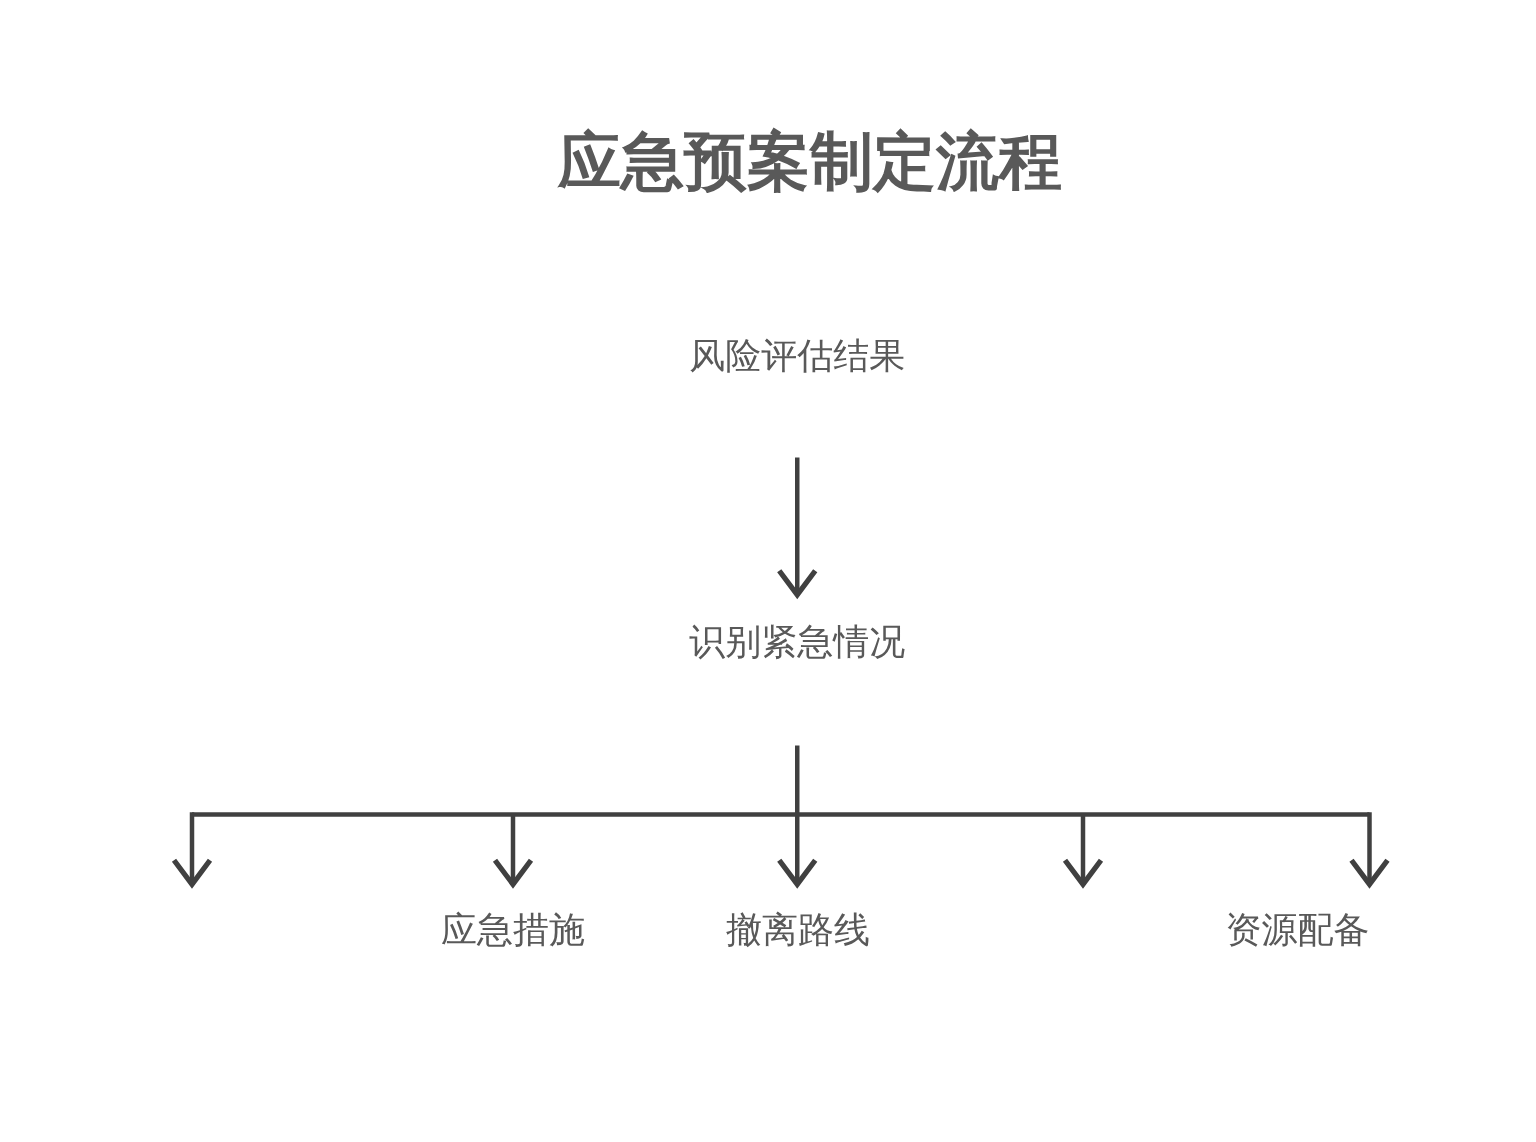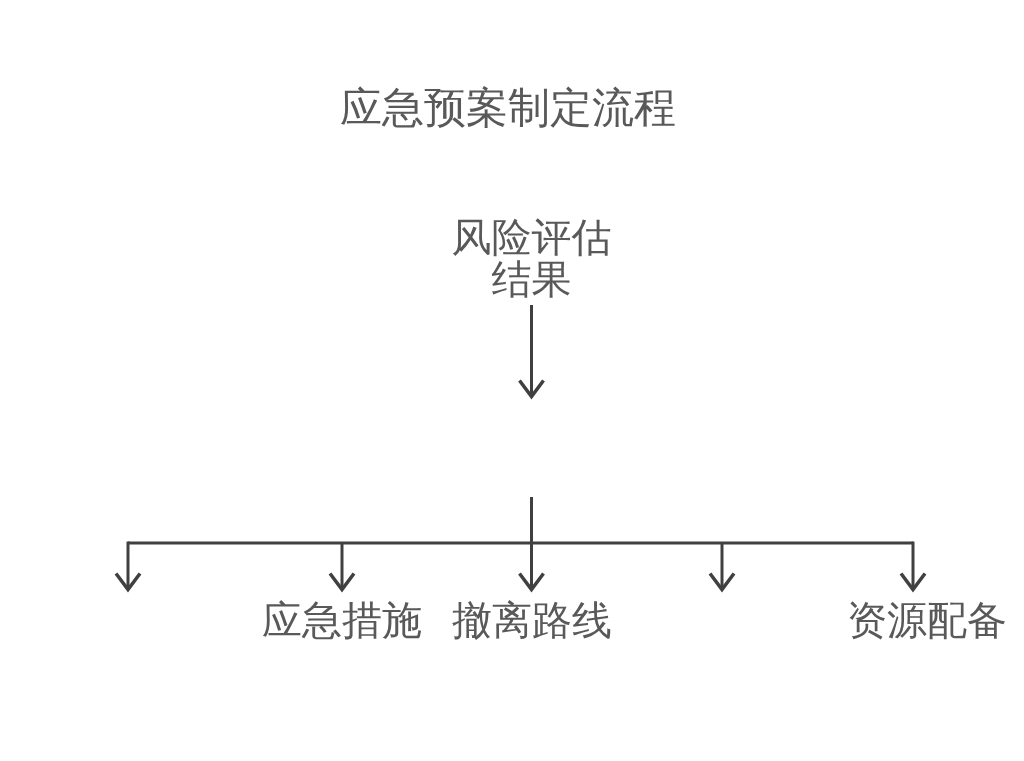--- a/index.html
+++ b/index.html
@@ -10,58 +10,58 @@
   }
   body {
     font-family: "DejaVu Sans", sans-serif;
     position: relative;
     color: var(--text-color, #595959);
   }
   .canvas { position: absolute; inset: 0; }
 
   .title {
     position: absolute;
-    left: 508px; top: 83px;
+    left: 540px; top: 83px;
     transform: translateX(-50%);
     font-size: 42px;
     line-height: 1.2;
     white-space: nowrap;
     color: var(--text-color, #595959);
-    font-weight: 400;
+    font-weight: 700;
   }
 
   .connectors { position: absolute; left: 0; top: 0; }
   .connectors line {
     stroke: var(--line-color, #404040);
     stroke-width: 3;
     fill: none;
   }
   .connectors polyline {
     stroke: var(--line-color, #404040);
     stroke-width: 3.5;
     fill: none;
     stroke-linejoin: miter;
   }
 
   .node {
     position: absolute;
-    font-size: 40px;
+    font-size: 24px;
     line-height: 42px;
     text-align: center;
     color: var(--text-color, #595959);
   }
   .node-root     { left: 443px; top: 216px; width: 177px; }
   .node-decision { left: 443px; top: 407px; width: 177px; }
 
   .child { top: 599px; white-space: nowrap; transform: translateX(-50%); }
   .child-0 { left: 40px; width: 177px; white-space: normal; transform: none; }
   .child-1 { left: 342px; }
   .child-2 { left: 532px; }
   .child-3 { left: 722px; }
-  .child-4 { left: 927px; }
+  .child-4 { left: 865px; }
 </style>
 </head>
 <body>
 
 <div class="canvas">
 
   <div class="title">应急预案制定流程</div>
 
   <svg class="connectors" width="1024" height="761" viewBox="0 0 1024 761">
 
@@ -95,20 +95,21 @@
     </g>
 
     <g>
       <line x1="913" y1="541.5" x2="913" y2="587"></line>
       <polyline points="901,573.5 913,589.5 925,573.5"></polyline>
     </g>
   </svg>
 
   <div class="node node-root">风险评估结果</div>
 
+  <div class="node node-decision">识别紧急情况</div>
 
 
   <div class="node child child-1">应急措施</div>
 
   <div class="node child child-2">撤离路线</div>
 
 
   <div class="node child child-4">资源配备</div>
 
 </div>

